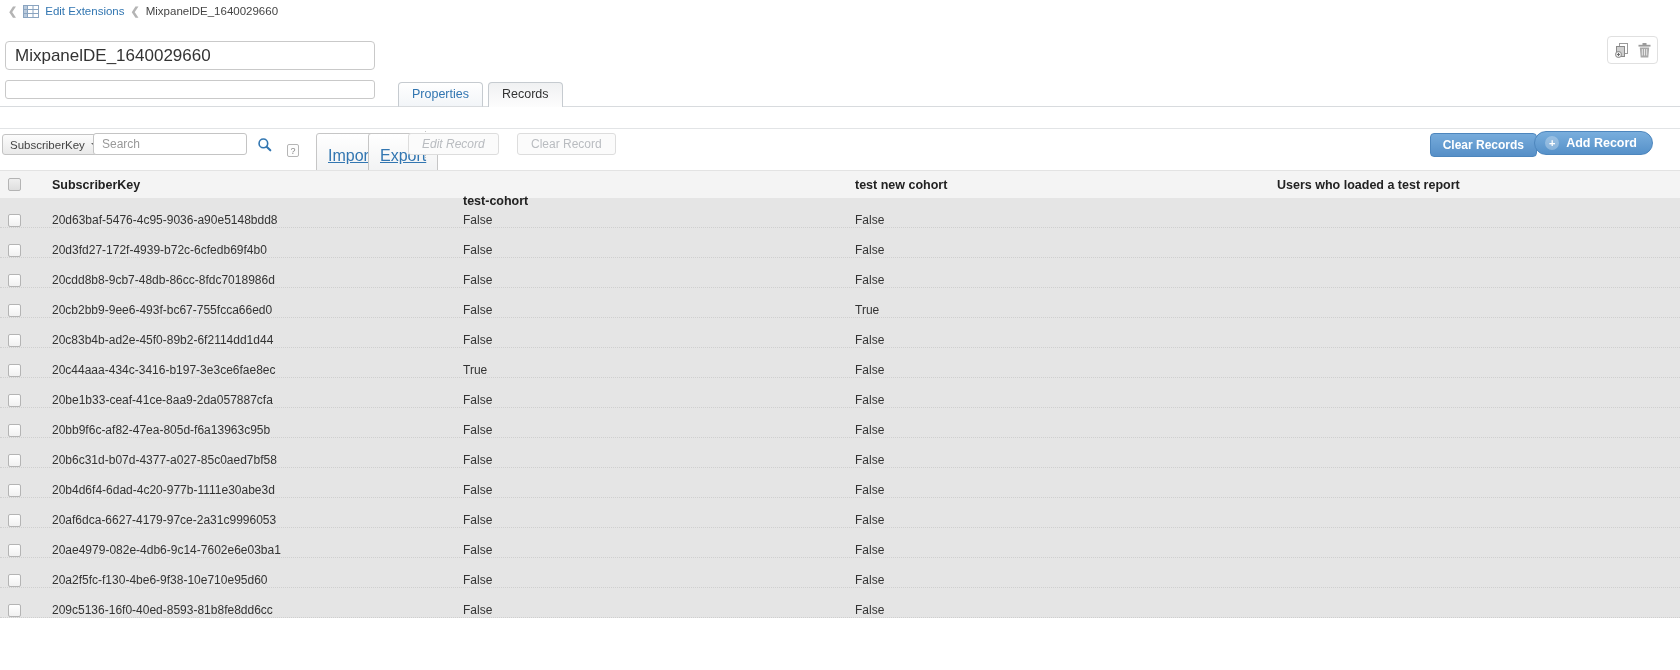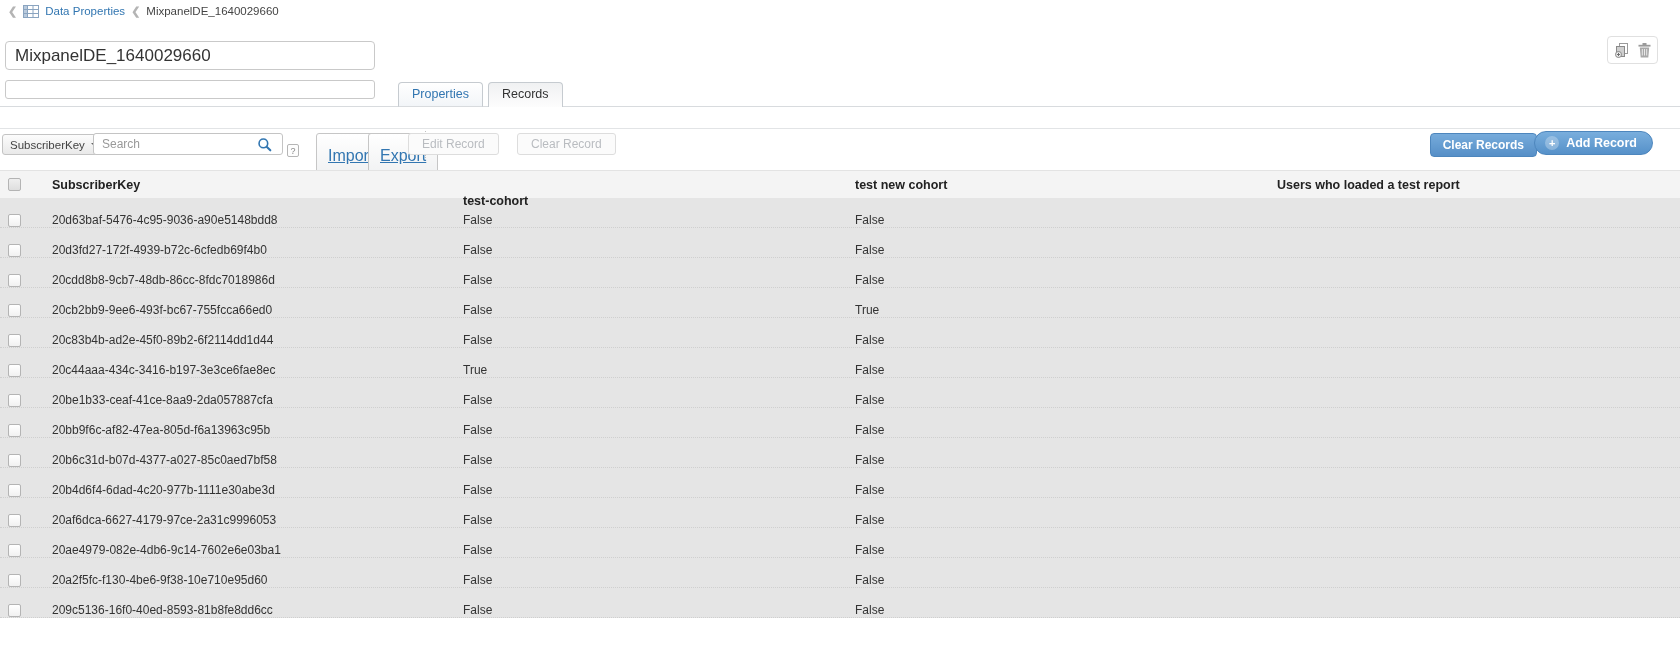--- a/index.html
+++ b/index.html
@@ -25,30 +25,30 @@
   .tab-strip { position:absolute; top:84px; left:0; right:0; height:23px; border-bottom:1px solid #d8dbde; }
   .tabs { position:absolute; left:398px; bottom:-1px; display:flex; gap:5px; align-items:flex-end;margin-top:24px; }
   .tab { border:1px solid #c6cbd0; border-bottom:none; border-radius:4px 4px 0 0; padding:4px 13px 5px 13px; font-size:12.5px; cursor:pointer; }
   .tab.inactive { color:#3276b1; background:linear-gradient(#ffffff,#f2f5f8); border-bottom:1px solid #d8dbde; }
   .tab.active { color:#333; background:linear-gradient(#f0f1f2,#fdfdfd); padding-bottom:6px; }
 
   
   .toolbar { position:absolute; top:128px; left:0; right:0; height:40px; border-top:1px solid #e2e4e6; background:#fff; }
   .field-dropdown { position:absolute; left:2px; top:5px; height:21px; padding:0 7px; border:1px solid #c4c4c4; border-radius:3px; background:linear-gradient(#fcfcfc,#e9e9e9); font-size:11.5px; color:#444; display:flex; align-items:center; gap:6px; cursor:pointer; }
   .caret-down { width:0; height:0; border-left:4px solid transparent; border-right:4px solid transparent; border-top:4px solid #666; }
-  .search-input { position:absolute; left:93px; top:4px; width:190px; height:22px; border:1px solid #c4c4c4; border-radius:3px; padding:0 28px 0 8px; font-size:12px; color:#555; font-family:inherit; }
+  .search-input { position:absolute; left:93px; top:4px; width:154px; height:22px; border:1px solid #c4c4c4; border-radius:3px; padding:0 28px 0 8px; font-size:12px; color:#555; font-family:inherit; }
   .search-input::placeholder { color:#999; }
   .search-icon { position:absolute; left:257px; top:8px; cursor:pointer; }
   .help-box { position:absolute; left:287px; top:15px; width:12px; height:13px; border:1px solid #b5b5b5; border-radius:2px; font-size:9px; color:#888; text-align:center; line-height:12px; background:#fdfdfd; cursor:pointer; }
   .btn-light { position:absolute; top:4px; border:1px solid #c6c6c6; border-radius:3px; background:linear-gradient(#ffffff,#eff0f1); color:#3276b1; font-size:16px; padding:13px 11px; font-family:inherit; cursor:pointer;text-decoration:underline; }
   .btn-import { left:316px; }
   .btn-export { left:368px; }
   .toolbar-divider { position:absolute; left:425px; top:2px; height:27px; border-left:1px dotted #c0c0c0; }
   .btn-disabled { position:absolute; top:4px; border:1px solid #dddddd; border-radius:3px; background:#fbfbfb; color:#b9bcc0; font-size:12px; padding:3px 13px; font-family:inherit; }
-  .btn-edit-record { left:408px; }
+  .btn-edit-record { left:408px;font-style:italic; }
   .btn-clear-record { left:517px; }
   .btn-blue { position:absolute; top:4px; right:143px; border:1px solid #4d86bd; border-radius:4px; background:linear-gradient(#76abdb,#568fc7); color:#fff; font-weight:bold; font-size:12px; padding:4px 12px; font-family:inherit; cursor:pointer; }
   .btn-pill { position:absolute; top:2px; right:27px; border:1px solid #4d86bd; border-radius:14px; background:linear-gradient(#79aedd,#5691c9); color:#fff; font-weight:bold; font-size:12.5px; padding:4px 15px 4px 10px; font-family:inherit; display:flex; align-items:center; gap:7px; cursor:pointer; }
   .plus-circle { width:14px; height:14px; border-radius:50%; background:rgba(255,255,255,.28); color:#fff; font-size:11px; line-height:14px; text-align:center; font-weight:bold; }
 
   
   .records-table { position:absolute; top:170px; left:0; right:0; }
   .thead { display:flex; align-items:center; height:28px; background:#f4f4f4; border-top:1px solid #e3e3e3; font-weight:bold; font-size:12.5px; color:#222; }
   .trow { display:flex; align-items:flex-end; height:30px; border-bottom:1px dotted #cfcfcf; font-size:12px; color:#333; background:#e5e5e5; }
   .c1 { width:48px; display:flex; align-items:center; }
@@ -66,21 +66,21 @@
   <span class="crumb-chevron">❮</span>
   <span class="grid-icon">
     <svg width="16" height="13" viewBox="0 0 16 13">
       <rect x="0.5" y="0.5" width="15" height="12" fill="#fff" stroke="#8aa4c0"></rect>
       <rect x="0.5" y="0.5" width="4" height="12" fill="#b9cadd" stroke="#8aa4c0"></rect>
       <line x1="0.5" y1="4.5" x2="15.5" y2="4.5" stroke="#8aa4c0"></line>
       <line x1="0.5" y1="8.5" x2="15.5" y2="8.5" stroke="#8aa4c0"></line>
       <line x1="10" y1="0.5" x2="10" y2="12.5" stroke="#8aa4c0"></line>
     </svg>
   </span>
-  <span class="crumb-link">Data Properties</span>
+  <span class="crumb-link">Edit Extensions</span>
   <span class="crumb-chevron">❮</span>
   <span class="crumb-current">MixpanelDE_1640029660</span>
 </div>
 
 <input class="name-input" type="text" value="MixpanelDE_1640029660" style="">
 <input class="desc-input" type="text" value="" style="">
 
 <div class="de-actions">
   <span class="icon-btn">
     <svg width="16" height="16" viewBox="0 0 16 16">

